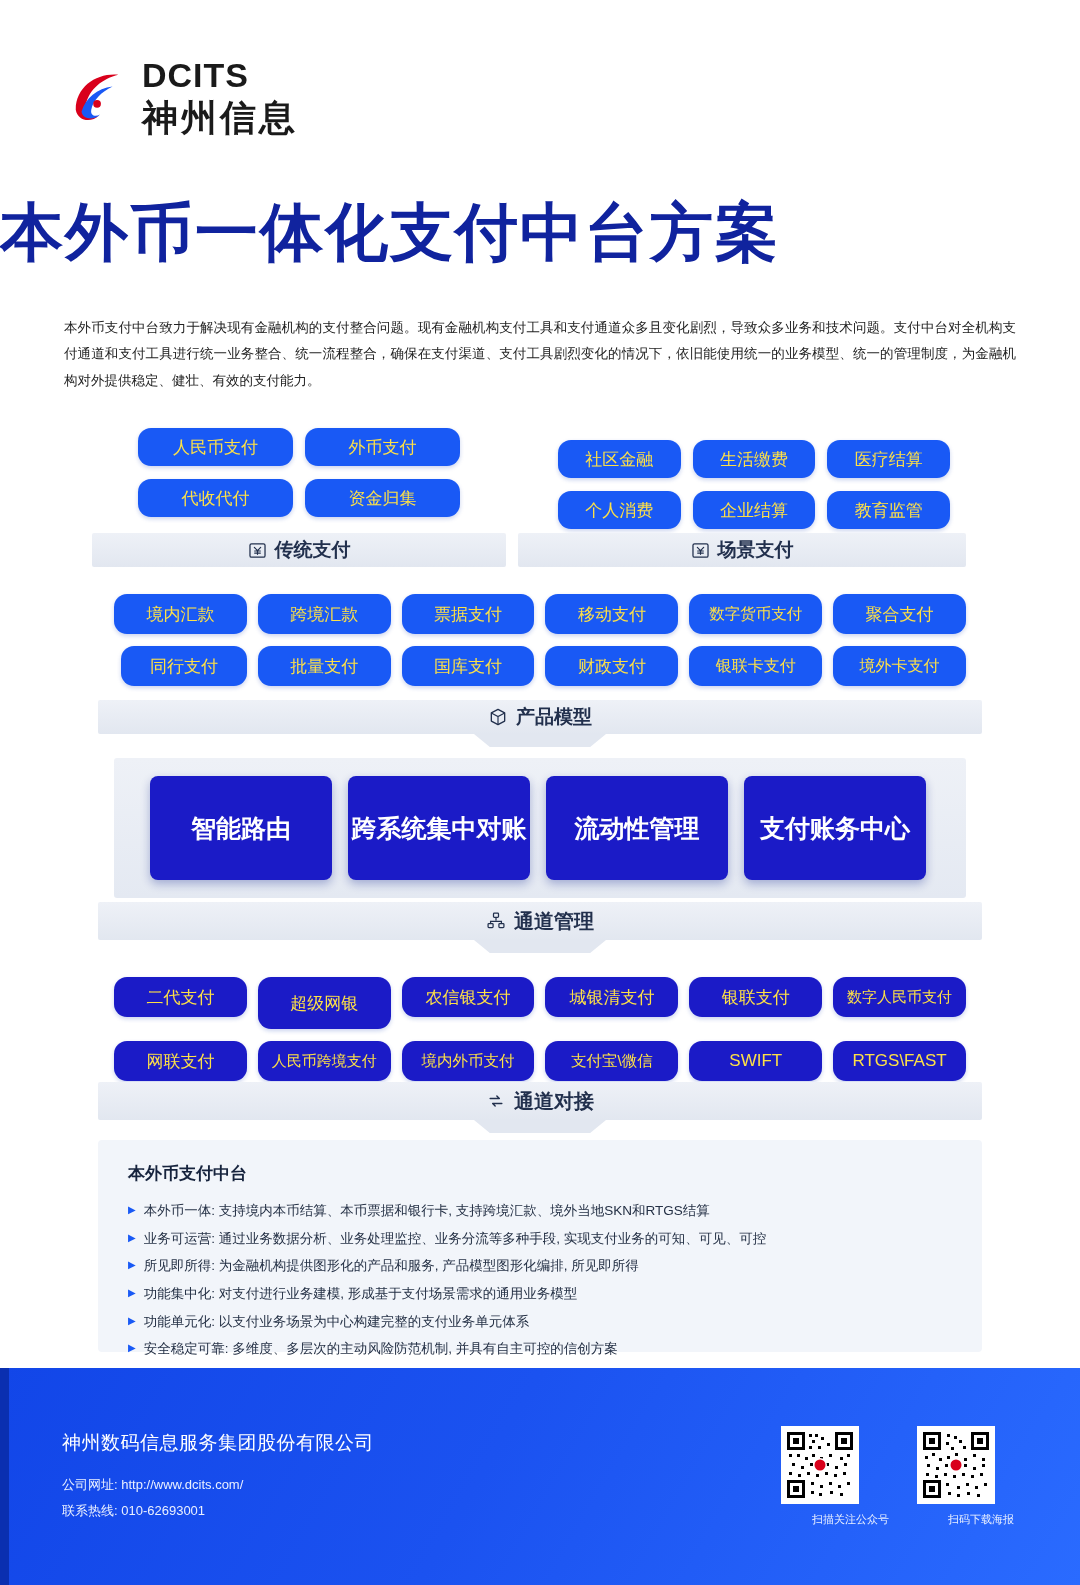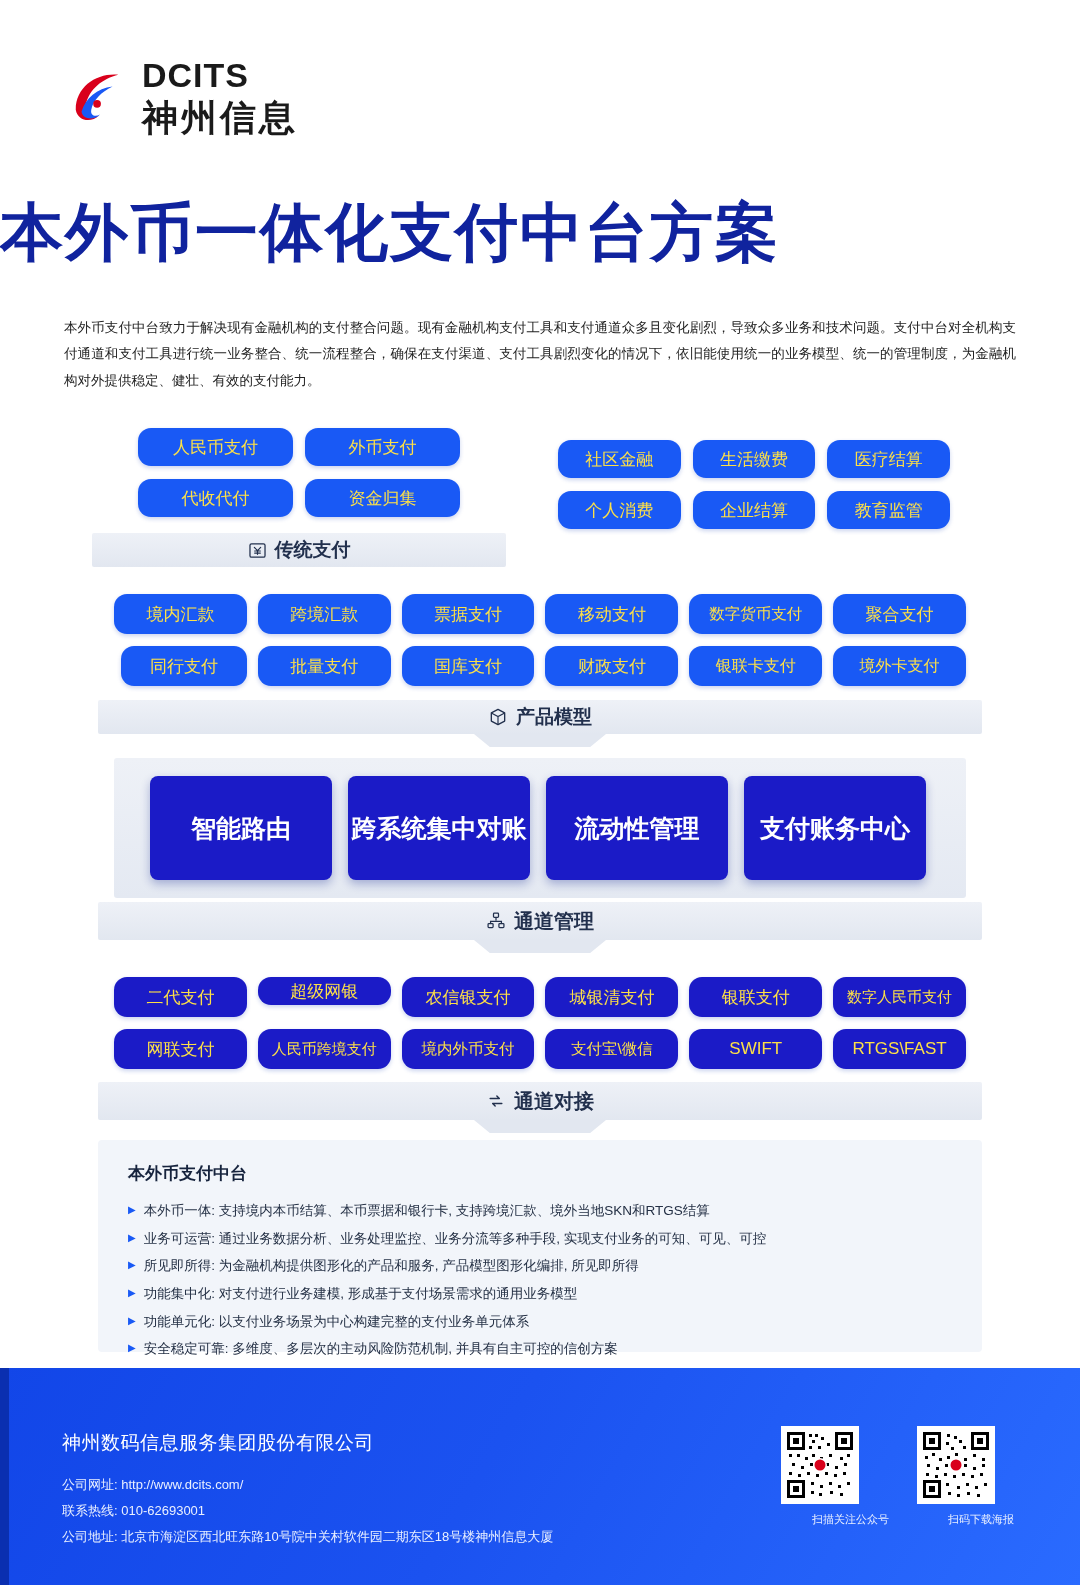--- a/index.html
+++ b/index.html
@@ -247,20 +247,29 @@
   <div class="grp" style="left:548px; top:428px; width:412px;">
     <div class="pill-grid" style="grid-template-columns:repeat(3,1fr); padding:12px 10px;">
       <div class="pill">社区金融</div>
       <div class="pill">生活缴费</div>
       <div class="pill">医疗结算</div>
       <div class="pill">个人消费</div>
       <div class="pill">企业结算</div>
       <div class="pill">教育监管</div>
     </div>
   </div>
+  <div class="shelf" style="left:518px; top:533px; width:448px;">
+    <span class="ic">
+      <svg width="19" height="19" viewBox="0 0 24 24">
+          <rect x="2.5" y="3.5" width="19" height="17" rx="2" fill="none" stroke="#22304d" stroke-width="1.6"></rect>
+          <path d="M8 8l4 4.2L16 8M8.4 12.6h7.2M8.4 15.2h7.2M12 12.2v4.6" stroke="#22304d" stroke-width="1.5" fill="none" stroke-linecap="round"></path>
+        </svg>
+    </span>
+    <span>场景支付</span>
+  </div>
 
   <div class="grp" style="left:114px; top:594px; width:852px;">
     <div class="pill-grid" style="grid-template-columns:repeat(6,1fr); gap:12px 11px;">
       <div class="pill" style="height:40px;">境内汇款</div>
       <div class="pill" style="height:40px;">跨境汇款</div>
       <div class="pill" style="height:40px;">票据支付</div>
       <div class="pill" style="height:40px;">移动支付</div>
       <div class="pill" style="height:40px; font-size:15.5px;">数字货币支付</div>
       <div class="pill" style="height:40px;">聚合支付</div>
 
@@ -298,21 +307,21 @@
           <path d="M12 7.5v4M5.5 15v-2.5h13V15" fill="none" stroke="#22304d" stroke-width="1.5"></path>
         </svg>
     </span>
     <span>通道管理</span>
     <span class="notch"></span>
   </div>
 
   <div class="grp" style="left:114px; top:977px; width:852px;">
     <div class="pill-grid" style="grid-template-columns:repeat(6,1fr); gap:12px 11px;">
       <div class="pill dark" style="height:40px;">二代支付</div>
-      <div class="pill dark" style="height:28px;">超级网银</div>
+      <div class="pill dark" style="height:52px;">超级网银</div>
       <div class="pill dark" style="height:40px;">农信银支付</div>
       <div class="pill dark" style="height:40px;">城银清支付</div>
       <div class="pill dark" style="height:40px;">银联支付</div>
       <div class="pill dark" style="height:40px; font-size:15px;">数字人民币支付</div>
 
       <div class="pill dark" style="height:40px;">网联支付</div>
       <div class="pill dark" style="height:40px; font-size:15px;">人民币跨境支付</div>
       <div class="pill dark" style="height:40px; font-size:15.5px;">境内外币支付</div>
       <div class="pill dark" style="height:40px; font-size:15.5px;">支付宝\微信</div>
       <div class="pill dark" style="height:40px;">SWIFT</div>
@@ -356,21 +365,20 @@
         <span>安全稳定可靠: 多维度、多层次的主动风险防范机制, 并具有自主可控的信创方案</span>
       </div>
   </div>
 
   <div class="footer">
     <div class="footer-accent"></div>
     <div class="f-company">神州数码信息服务集团股份有限公司</div>
     <div class="f-lines">
       <div class="f-line">公司网址: http://www.dcits.com/</div>
       <div class="f-line">联系热线: 010-62693001</div>
-      <div class="f-line">公司地址: 北京市海淀区西北旺东路10号院中关村软件园二期东区18号楼神州信息大厦</div>
     </div>
 
     <div class="qr-wrap">
       <div class="qr-item">
         <div class="qr-box">
           <svg width="70" height="70" viewBox="0 0 70 70">
             <rect width="70" height="70" fill="#fff"></rect>
             <g fill="#000">
               <rect x="2" y="2" width="18" height="18"></rect>
                 <rect x="5" y="5" width="12" height="12" fill="#fff"></rect>

